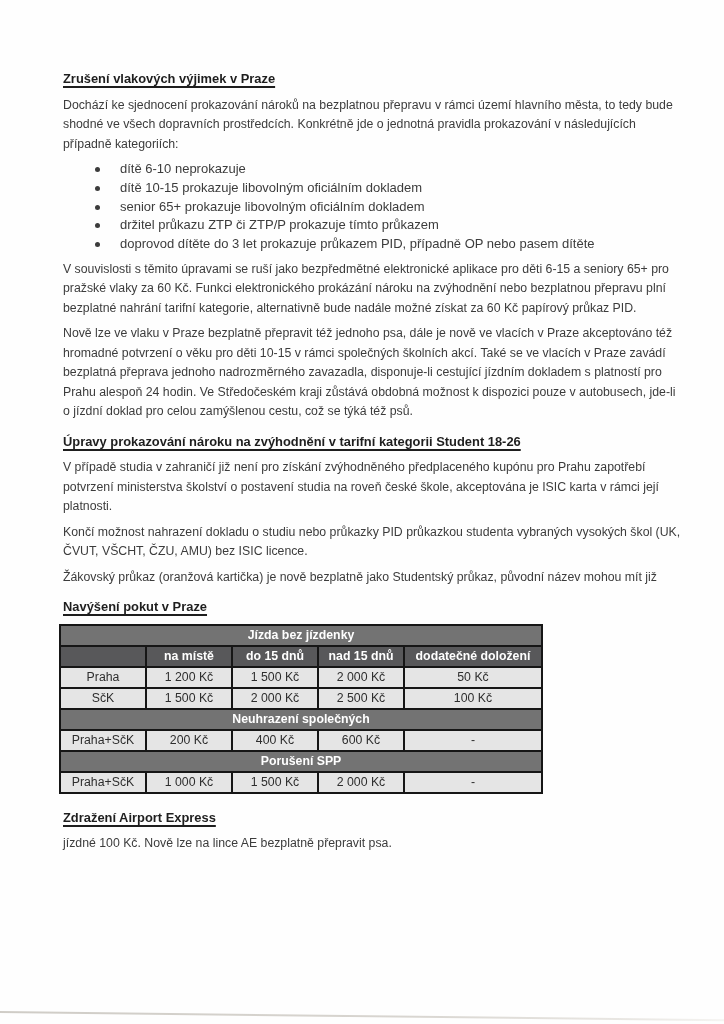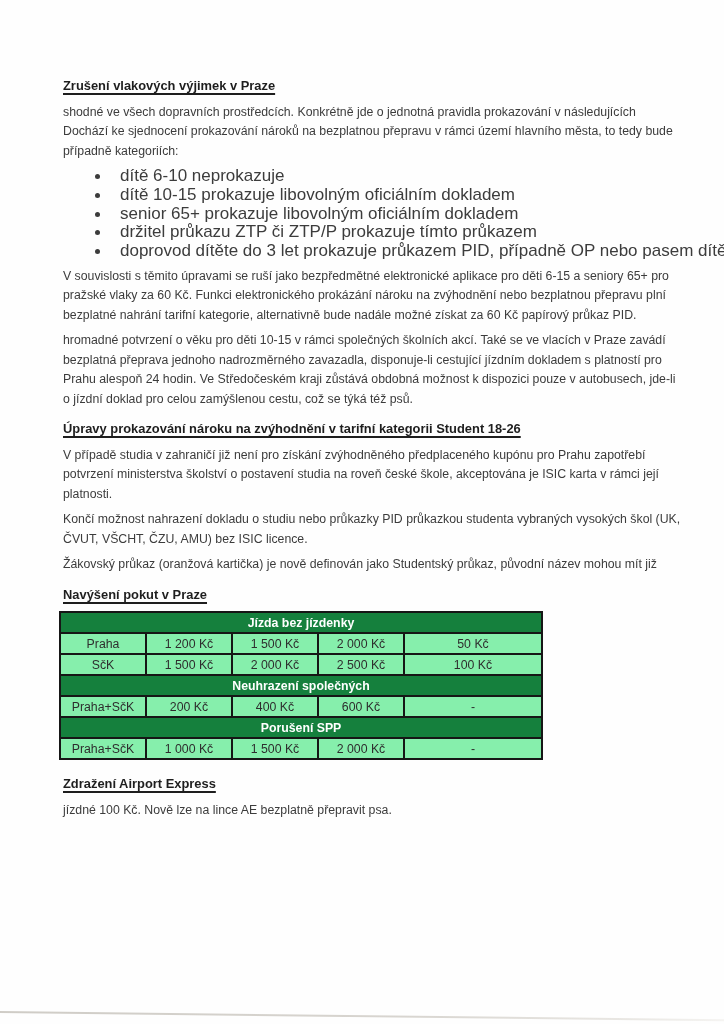--- a/index.html
+++ b/index.html
@@ -1,112 +1,120 @@
 <!DOCTYPE html>
 <html><head>
 <meta charset="utf-8">
 <style>
   html,body{margin:0;padding:0;background:#ffffff;}
   .page{
     position:relative;width:724px;height:1024px;background:#fefefe;overflow:hidden;
     font-family:"Liberation Sans", sans-serif;
   }
-  .content{position:absolute;left:63px;top:76px;width:632px;color:#3c3c3c;}
+  .content{position:absolute;left:63px;top:69px;width:632px;color:#3c3c3c;}
   .hd{
     font-size:12.9px;font-weight:bold;color:#1e1e1e;line-height:19.5px;
     text-decoration:underline;text-decoration-thickness:1.5px;text-underline-offset:3px;
     margin:10px 0 7px 0;white-space:nowrap;
   }
   .sec-first .hd{margin-top:0;}
   .para{margin:0 0 6px 0;}
   .ln{font-size:12.3px;line-height:19.5px;white-space:nowrap;}
   .bl{list-style:none;margin:2px 0 6px 0;padding:0 0 0 57px;}
-  .bi{font-size:17px;line-height:18.8px;white-space:nowrap;position:relative;}
+  .bi{font-size:13px;line-height:18.8px;white-space:nowrap;position:relative;}
   .bi::before{
     content:'';position:absolute;left:-25px;top:7px;width:5px;height:5px;
     border-radius:50%;background:#3c3c3c;
   }
   table.fines{
     border-collapse:collapse;table-layout:fixed;width:482px;margin:5px 0 14px -4px;
   }
   table.fines td{
     border:2px solid #161616;padding:0;height:19px;text-align:center;
     font-size:12.3px;overflow:hidden;
   }
-  td.band{background:#15803d;color:#ffffff;font-weight:bold;}
+  td.band{background:#737373;color:#ffffff;font-weight:bold;}
   td.ch{background:#58585a;color:#ffffff;font-weight:bold;}
-  td.dc{color:#2e2e2e;background:#86efac;}
+  td.dc{color:#2e2e2e;background:#e5e5e5;}
   .scan-line{
     position:absolute;left:-6px;top:1011px;width:745px;height:1.6px;
     background:linear-gradient(90deg,#cfccc6 0%,#d8d5d0 55%,#e9e7e3 85%,#f7f6f4 100%);
     transform:rotate(0.65deg);transform-origin:left center;
   }
 </style>
 </head>
 <body>
 
 <div class="page">
   <div class="content">
 
     <section class="sec-first">
       <div class="hd">Zrušení vlakových výjimek v Praze</div>
       <div class="para">
+        <div class="ln">Dochází ke sjednocení prokazování nároků na bezplatnou přepravu v rámci území hlavního města, to tedy bude</div>
         <div class="ln">shodné ve všech dopravních prostředcích. Konkrétně jde o jednotná pravidla prokazování v následujících</div>
-        <div class="ln">Dochází ke sjednocení prokazování nároků na bezplatnou přepravu v rámci území hlavního města, to tedy bude</div>
         <div class="ln">případně kategoriích:</div>
       </div>
       <ul class="bl">
         <li class="bi">dítě 6-10 neprokazuje</li>
         <li class="bi">dítě 10-15 prokazuje libovolným oficiálním dokladem</li>
         <li class="bi">senior 65+ prokazuje libovolným oficiálním dokladem</li>
         <li class="bi">držitel průkazu ZTP či ZTP/P prokazuje tímto průkazem</li>
         <li class="bi">doprovod dítěte do 3 let prokazuje průkazem PID, případně OP nebo pasem dítěte</li>
       </ul>
       <div class="para">
         <div class="ln">V souvislosti s těmito úpravami se ruší jako bezpředmětné elektronické aplikace pro děti 6-15 a seniory 65+ pro</div>
         <div class="ln">pražské vlaky za 60 Kč. Funkci elektronického prokázání nároku na zvýhodnění nebo bezplatnou přepravu plní</div>
         <div class="ln">bezplatné nahrání tarifní kategorie, alternativně bude nadále možné získat za 60 Kč papírový průkaz PID.</div>
       </div>
       <div class="para">
+        <div class="ln">Nově lze ve vlaku v Praze bezplatně přepravit též jednoho psa, dále je nově ve vlacích v Praze akceptováno též</div>
         <div class="ln">hromadné potvrzení o věku pro děti 10-15 v rámci společných školních akcí. Také se ve vlacích v Praze zavádí</div>
         <div class="ln">bezplatná přeprava jednoho nadrozměrného zavazadla, disponuje-li cestující jízdním dokladem s platností pro</div>
         <div class="ln">Prahu alespoň 24 hodin. Ve Středočeském kraji zůstává obdobná možnost k dispozici pouze v autobusech, jde-li</div>
         <div class="ln">o jízdní doklad pro celou zamýšlenou cestu, což se týká též psů.</div>
       </div>
     </section>
 
     <section>
       <div class="hd">Úpravy prokazování nároku na zvýhodnění v tarifní kategorii Student 18-26</div>
       <div class="para">
         <div class="ln">V případě studia v zahraničí již není pro získání zvýhodněného předplaceného kupónu pro Prahu zapotřebí</div>
         <div class="ln">potvrzení ministerstva školství o postavení studia na roveň české škole, akceptována je ISIC karta v rámci její</div>
         <div class="ln">platnosti.</div>
       </div>
       <div class="para">
         <div class="ln">Končí možnost nahrazení dokladu o studiu nebo průkazky PID průkazkou studenta vybraných vysokých škol (UK,</div>
         <div class="ln">ČVUT, VŠCHT, ČZU, AMU) bez ISIC licence.</div>
       </div>
       <div class="para">
-        <div class="ln">Žákovský průkaz (oranžová kartička) je nově definován jako Studentský průkaz, původní název mohou mít již</div>
+        <div class="ln">Žákovský průkaz (oranžová kartička) je nově bezplatně jako Studentský průkaz, původní název mohou mít již</div>
       </div>
     </section>
 
     <section>
       <div class="hd">Navýšení pokut v Praze</div>
       <table class="fines">
         <colgroup>
           <col style="width:86px">
             <col style="width:86px">
             <col style="width:86px">
             <col style="width:86px">
             <col style="width:138px">
         </colgroup>
         <tbody>
           <tr>
             <td class="band" colspan="5">Jízda bez jízdenky</td>
+          </tr>
+          <tr>
+            <td class="ch"></td>
+            <td class="ch">na místě</td>
+            <td class="ch">do 15 dnů</td>
+            <td class="ch">nad 15 dnů</td>
+            <td class="ch">dodatečné doložení</td>
           </tr>
           <tr>
             <td class="dc">Praha</td>
             <td class="dc">1 200 Kč</td>
             <td class="dc">1 500 Kč</td>
             <td class="dc">2 000 Kč</td>
             <td class="dc">50 Kč</td>
           </tr>
           <tr>
             <td class="dc">SčK</td>

